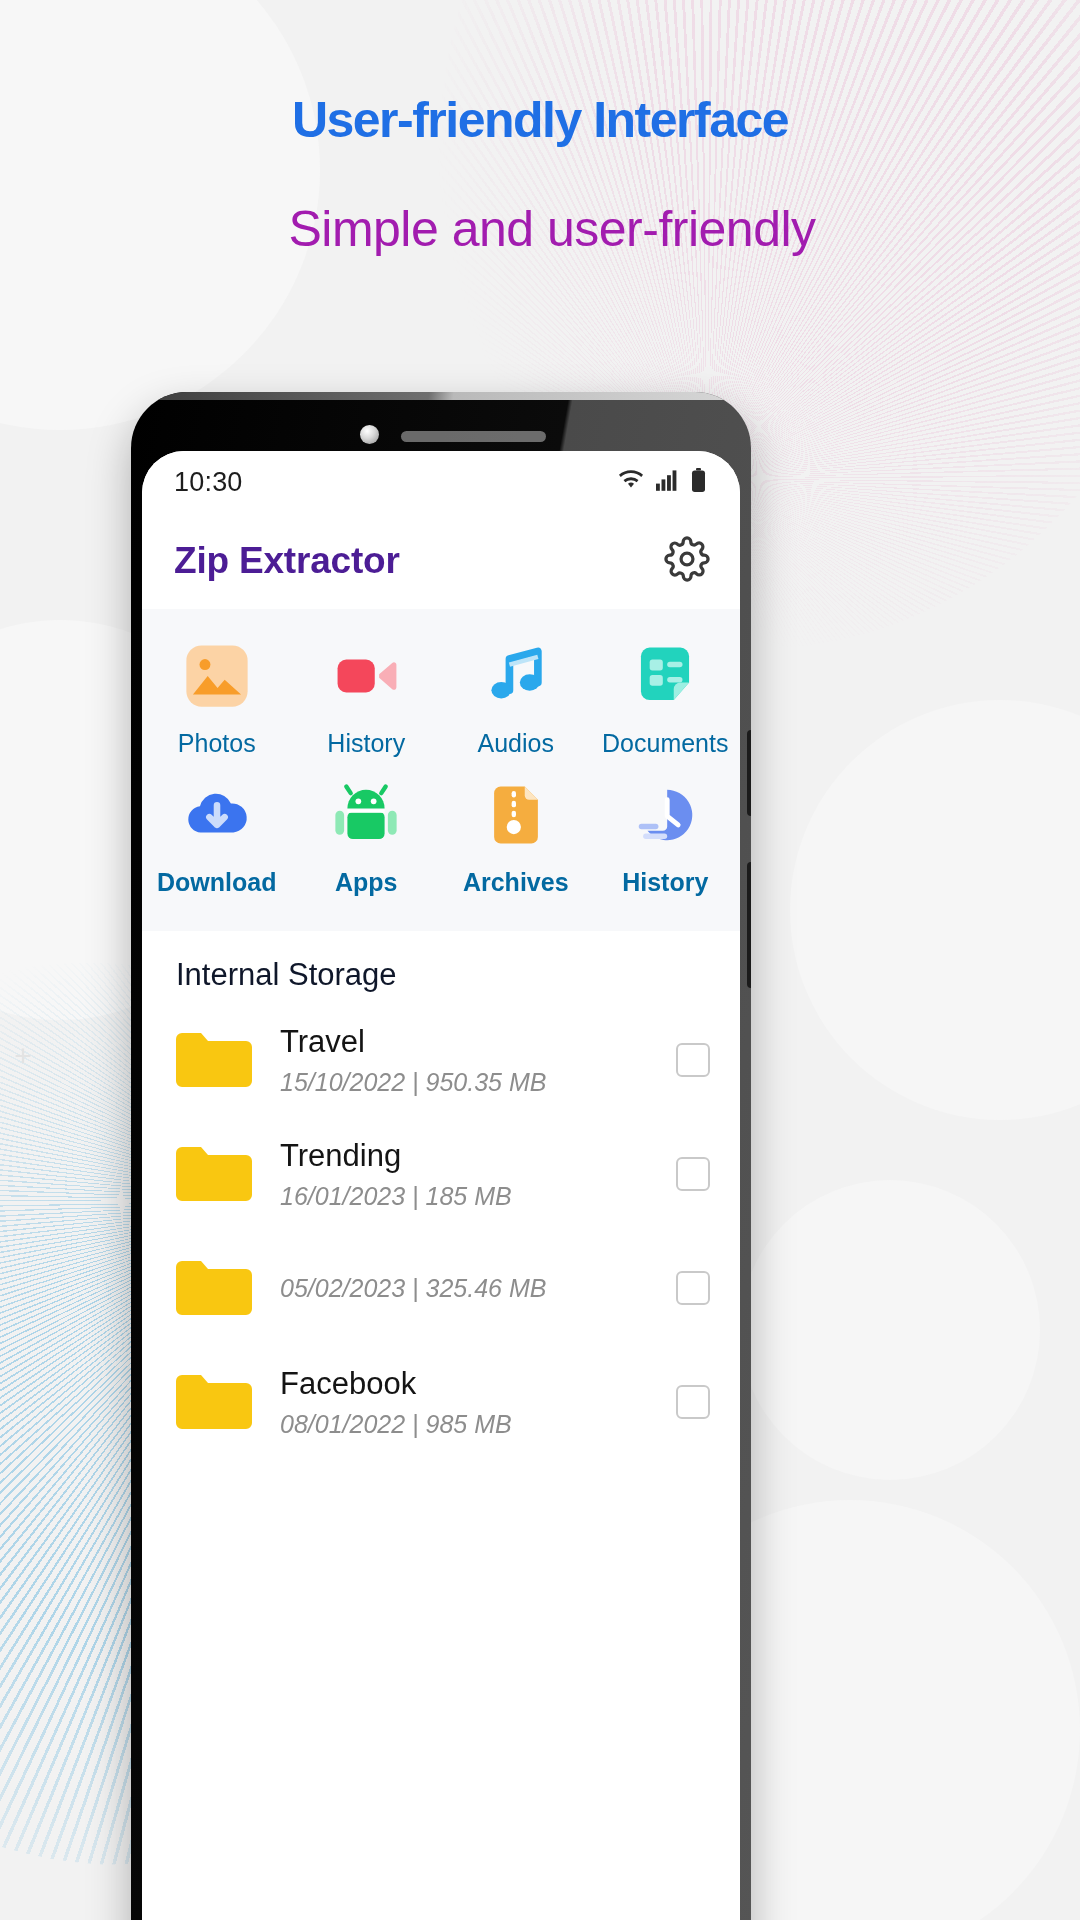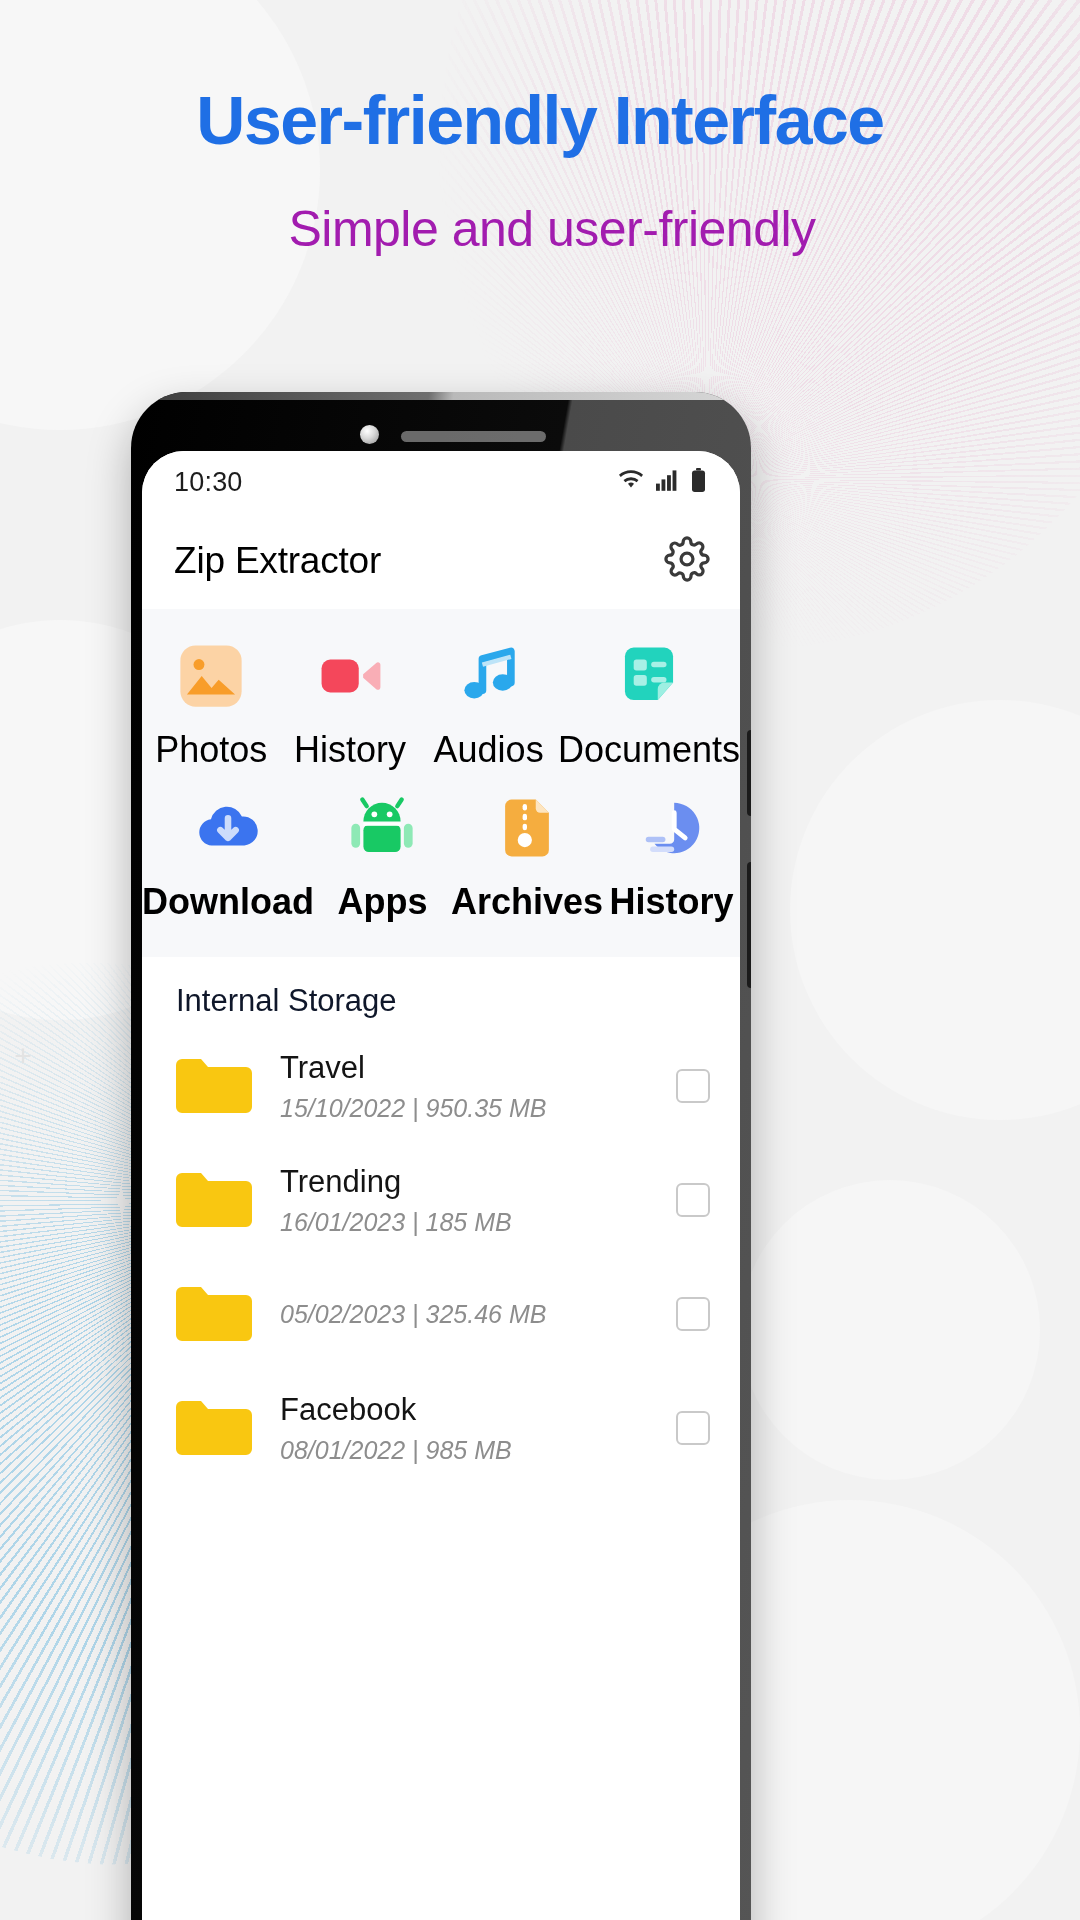--- a/index.html
+++ b/index.html
@@ -87,23 +87,23 @@
     left: 10px; top: 1043px;
     width: 26px; height: 26px;
     color: #e3e3e3;
     font-size: 30px; line-height: 26px;
     text-align: center;
   }
 
   
   .headline {
     position: absolute;
-    top: 81px; left: 0; width: 1080px;
+    top: 91px; left: 0; width: 1080px;
     text-align: center;
-    font-size: 68px;
+    font-size: 50px;
     font-weight: bold;
     letter-spacing: -1.5px;
     color: #1f6fe5;
   }
   .subheadline {
     position: absolute;
     top: 200px; left: 12px; width: 1080px;
     text-align: center;
     font-size: 50px;
     font-weight: 400;
@@ -172,39 +172,39 @@
   .status-time { font-size: 27px; color: #1d1d1d; letter-spacing: 0.2px; }
   .status-icons { display: flex; align-items: center; gap: 11px; }
 
   
   .appbar {
     height: 96px;
     padding: 0 30px 0 32px;
     display: flex; align-items: center; justify-content: space-between;
     background: #ffffff;
   }
-  .app-title { font-size: 37px; font-weight: normal; color: #000000; letter-spacing: -0.2px; }
+  .app-title { font-size: 37px; font-weight: bold; color: #4c1d95; letter-spacing: -0.2px; }
 
   
   .grid-section {
     background: #f7f8fa;
     padding: 30px 0 34px 0;
   }
   .grid-row { display: flex; }
   .grid-row + .grid-row { margin-top: 20px; font-weight: bold; }
   .grid-cell {
     flex: 1;
     display: flex; flex-direction: column; align-items: center;
   }
   .cell-icon {
     width: 74px; height: 74px;
     display: flex; align-items: center; justify-content: center;
     margin-bottom: 16px;
   }
-  .cell-label { font-size: 36px; color: #000000; }
+  .cell-label { font-size: 25px; color: #0369a1; }
 
   
   .list-section { background: #ffffff; padding-top: 26px; }
   .section-title {
     font-size: 31px; color: #0f172a;
     padding: 0 0 10px 34px;
   }
   .file-row {
     display: flex; align-items: center;
     height: 114px;

